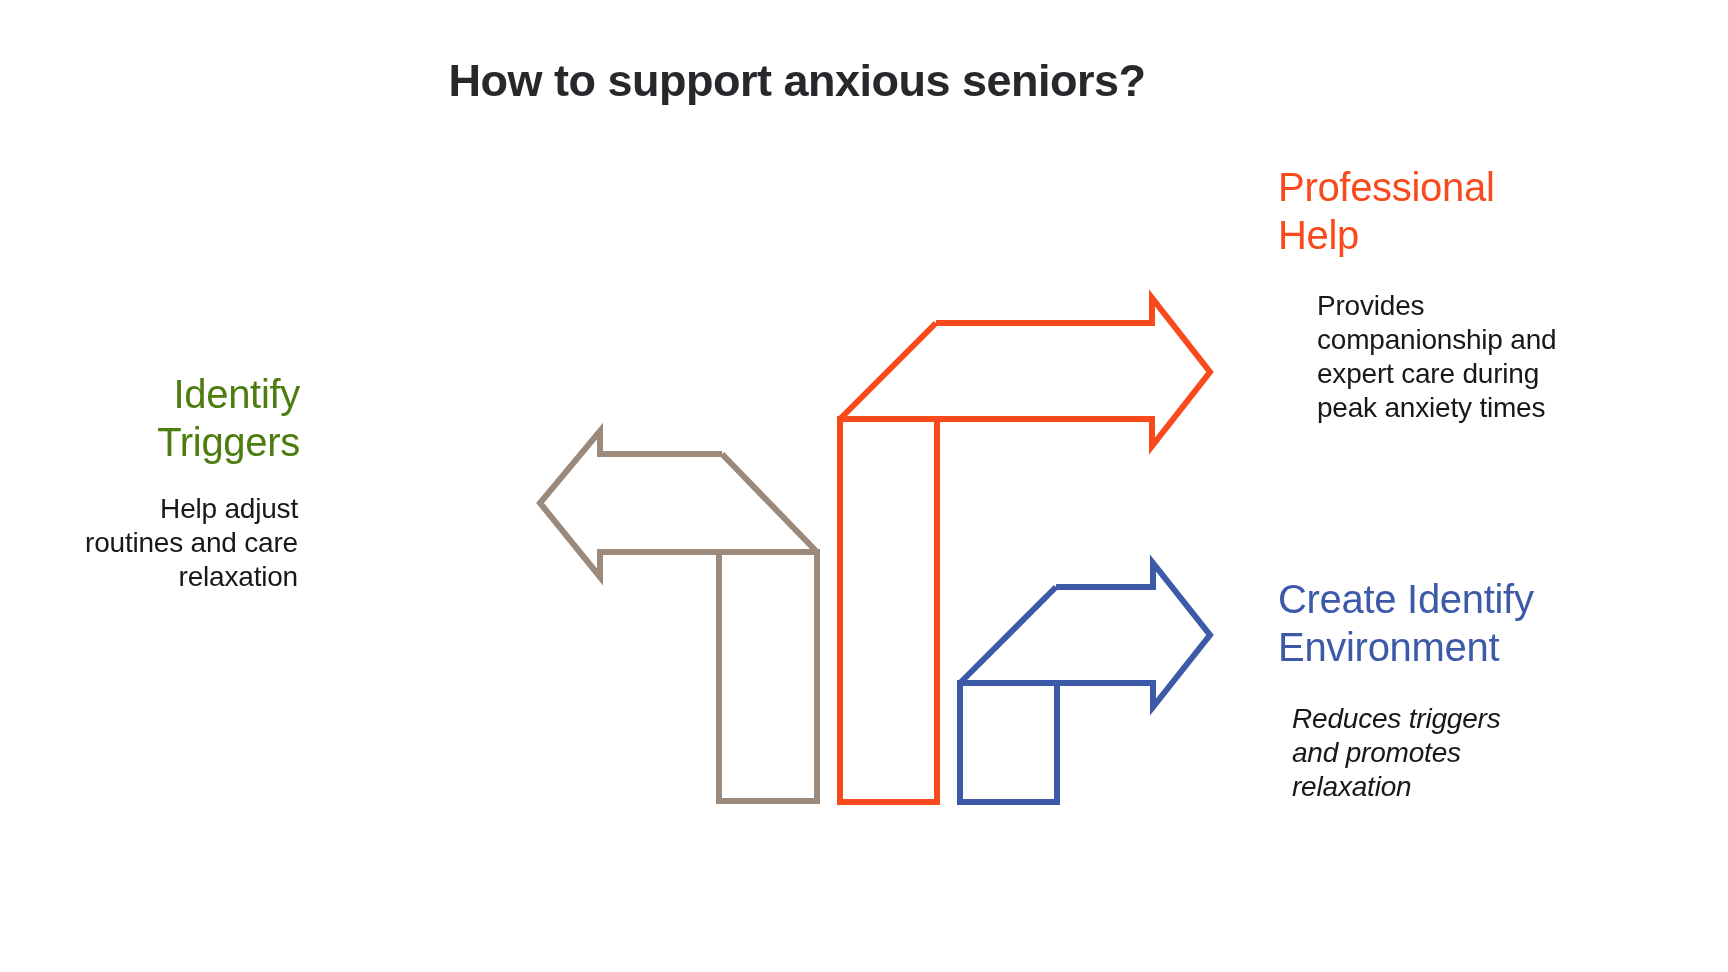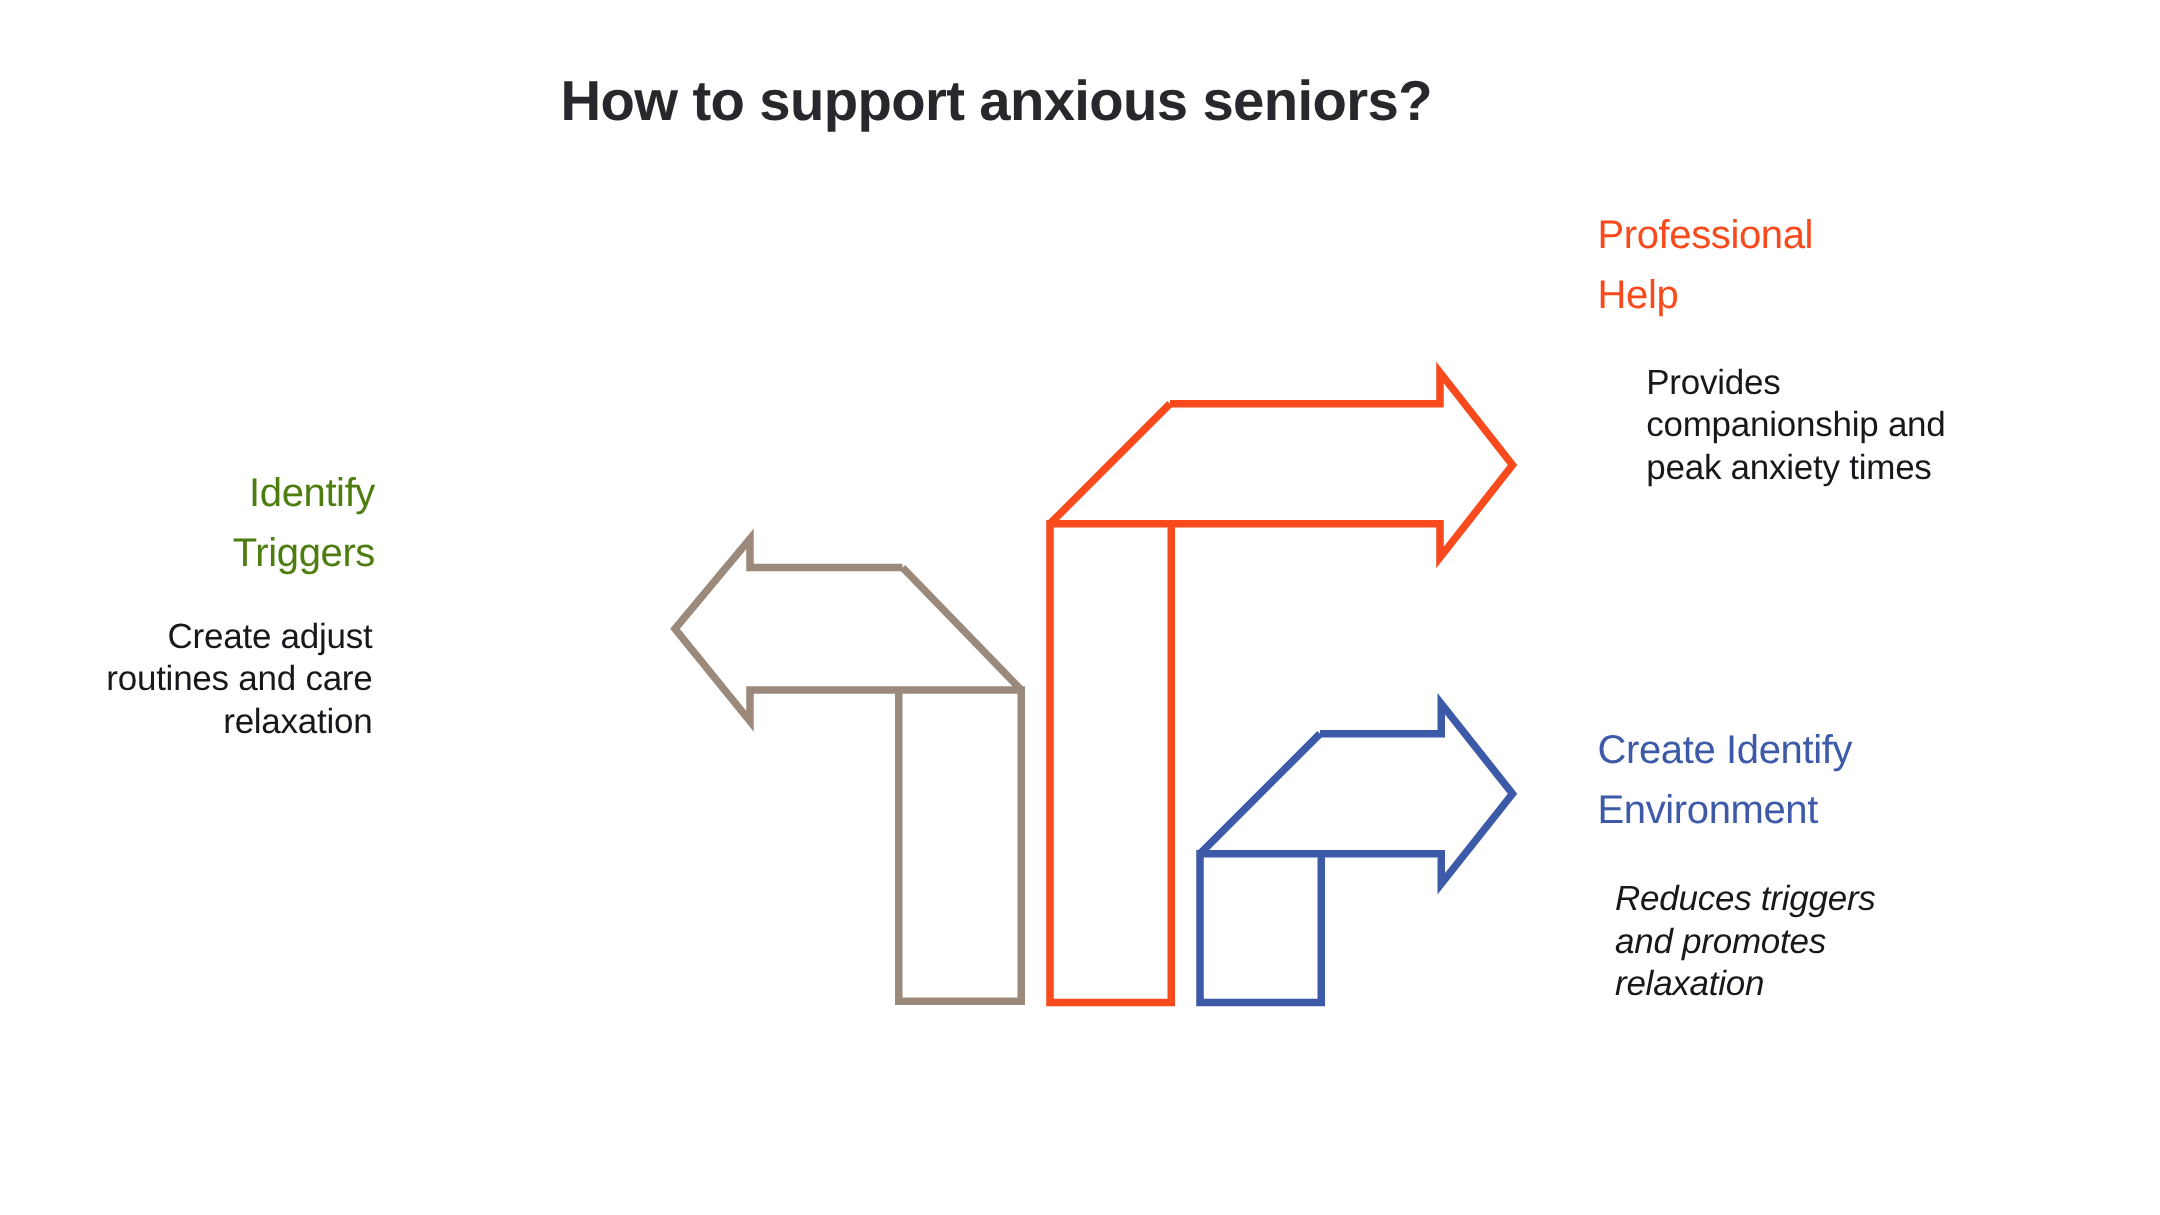--- a/index.html
+++ b/index.html
@@ -29,21 +29,21 @@
     transform: translateX(-50%);
     white-space: nowrap;
     font-size: 45px;
     line-height: 54px;
     font-weight: 700;
     letter-spacing: -0.5px;
     color: #28282c;
   }
   .heading {
     position: absolute;
-    font-size: 32px;
+    font-size: 40px;
     line-height: 48px;
     font-weight: 400;
     letter-spacing: -0.3px;
   }
   .body-text {
     position: absolute;
     font-size: 28px;
     line-height: 34px;
     font-weight: 500;
     color: #17171c;
@@ -80,32 +80,33 @@
     </g>
   </svg>
 
   <div class="title">How to support anxious seniors?</div>
 
   <div class="heading heading-identify align-right">
     <div>Identify</div>
     <div>Triggers</div>
   </div>
   <div class="body-text body-identify align-right">
-    <div>Create adjust</div>
+    <div>Help adjust</div>
     <div>routines and care</div>
     <div>relaxation</div>
   </div>
 
   <div class="heading heading-professional">
     <div>Professional</div>
     <div>Help</div>
   </div>
   <div class="body-text body-professional">
     <div>Provides</div>
     <div>companionship and</div>
+    <div>expert care during</div>
     <div>peak anxiety times</div>
   </div>
 
   <div class="heading heading-calming">
     <div>Create Identify</div>
     <div>Environment</div>
   </div>
   <div class="body-text body-calming">
     <div>Reduces triggers</div>
     <div>and promotes</div>

